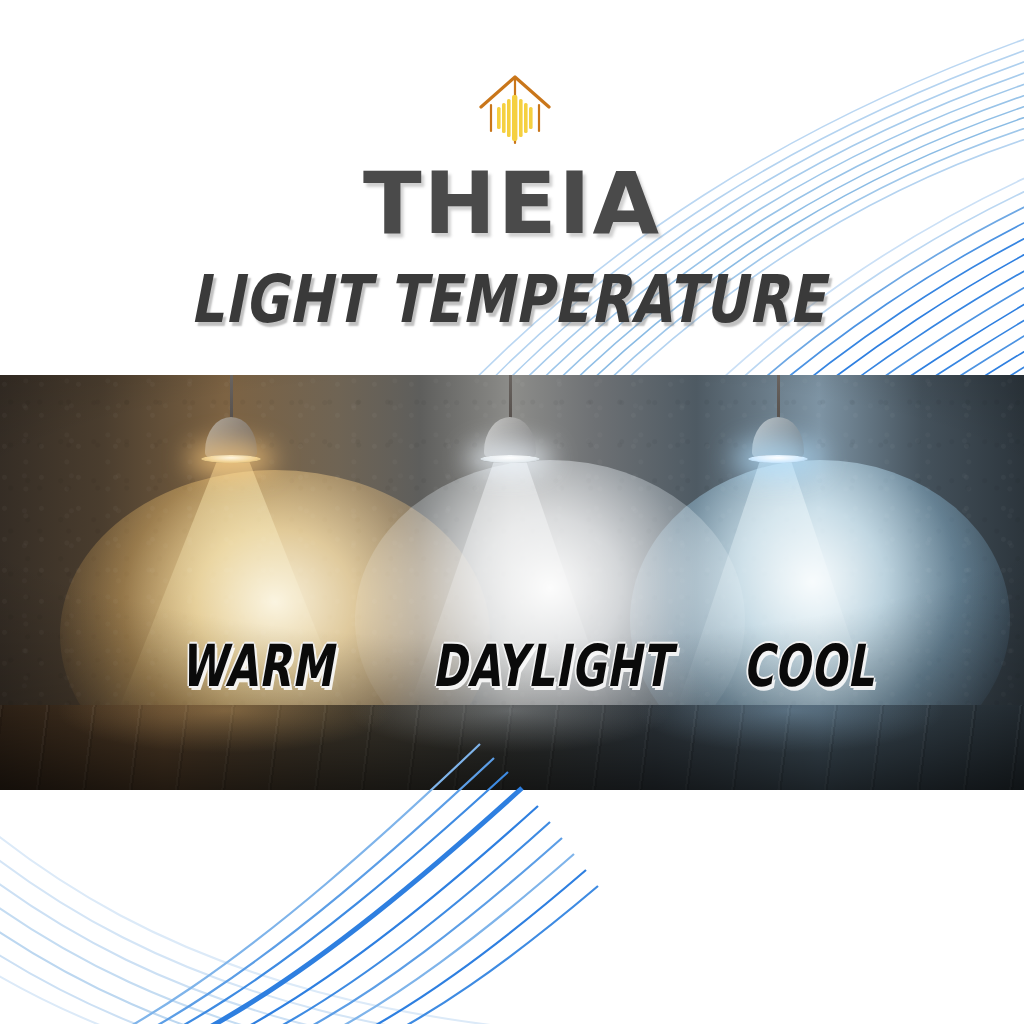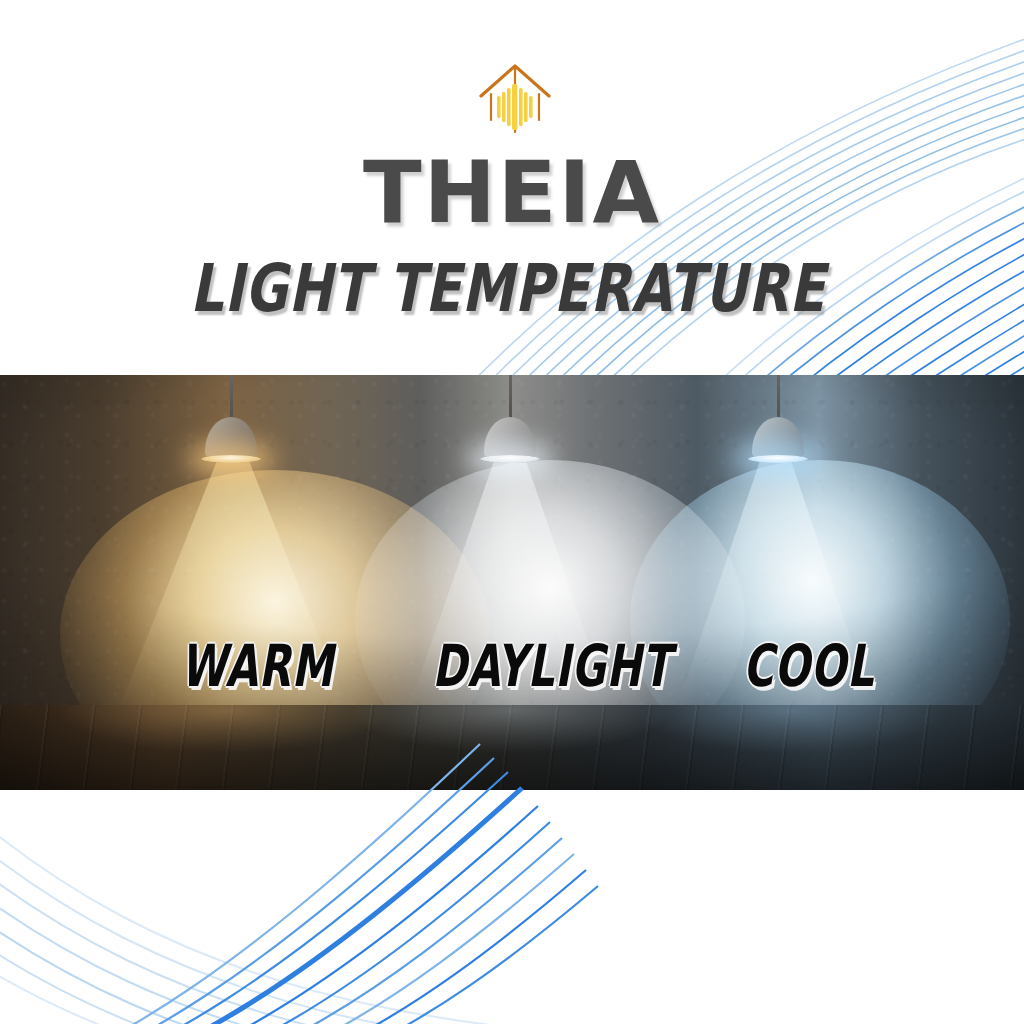--- a/index.html
+++ b/index.html
@@ -6,21 +6,21 @@
   body{width:1024px;height:1024px;overflow:hidden;font-family:"Liberation Sans",sans-serif;}
 
   #poster{position:relative;width:1024px;height:1024px;background:#ffffff;overflow:hidden;}
 
   
   .deco{position:absolute;pointer-events:none;}
   #deco-top-right{top:-40px;right:-60px;width:640px;height:520px;}
   #deco-bottom-left{left:-120px;bottom:-80px;width:760px;height:400px;}
 
   
-  #header{position:absolute;left:0;top:0;width:1024px;height:375px;}
+  #header{position:absolute;left:0;top:11px;width:1024px;height:375px;}
 
   #logo-mark{position:absolute;left:453px;top:24px;width:124px;height:124px;}
 
   #wordmark{position:absolute;left:0;top:140px;width:1024px;height:105px;
             text-align:center;line-height:105px;}
   #wordmark-text{font-family:"DejaVu Sans",sans-serif;font-weight:bold;
                  font-size:86px;letter-spacing:2px;color:#4a4a4a;
                  text-shadow:3px 4px 3px rgba(150,150,150,.45);
                  display:inline-block;}
 

